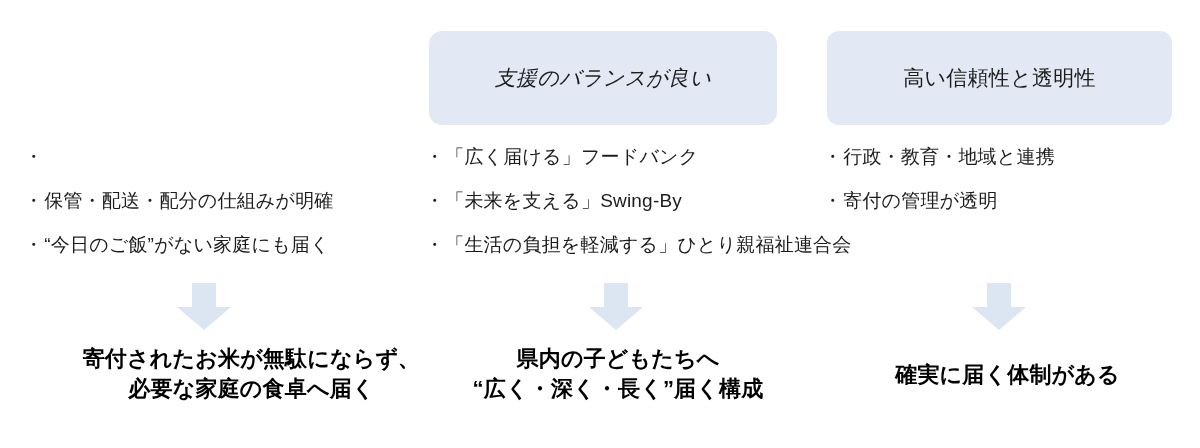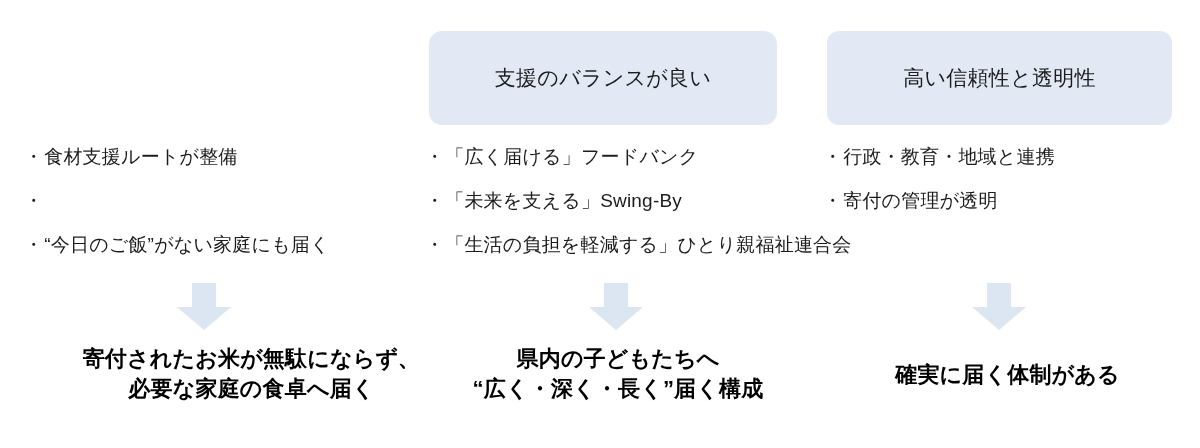--- a/index.html
+++ b/index.html
@@ -37,21 +37,21 @@
     height: 94px;
     border-radius: 13px;
     background: #e2e9f5;
     display: flex;
     align-items: center;
     justify-content: center;
     text-align: center;
     box-sizing: border-box;
   }
   .col-1 .header-box { left: 32px; width: 348px; }
-  .col-2 .header-box { left: 14px; width: 348px; }
+  .col-2 .header-box { left: 14px; width: 348px; font-style: italic; }
   .col-3 .header-box { left: 12px; width: 345px; border-radius: 12px; }
 
   .header-text {
     font-size: 21px;
     line-height: 30px;
     font-weight: 400;
     color: #1c1c1c;
     letter-spacing: 0.3px;
     white-space: pre-line;
   }
@@ -113,24 +113,24 @@
 </style>
 </head>
 <body>
 
 <div class="board">
 
   <div class="column col-1">
     <ul class="bullets">
       <li class="bullet-item">
           <span class="bullet-mark">・</span>
-          <span>食材支援ルートが整備</span>
         </li>
       <li class="bullet-item">
           <span class="bullet-mark">・</span>
+          <span>保管・配送・配分の仕組みが明確</span>
         </li>
       <li class="bullet-item">
           <span class="bullet-mark">・</span>
           <span>“今日のご飯”がない家庭にも届く</span>
         </li>
     </ul>
     <div class="arrow">
       <svg viewBox="0 0 58 48" xmlns="http://www.w3.org/2000/svg">
         <polygon points="17,0 41,0 41,24 56,24 29,47 2,24 17,24" fill="#dce5f2"></polygon>
       </svg>

